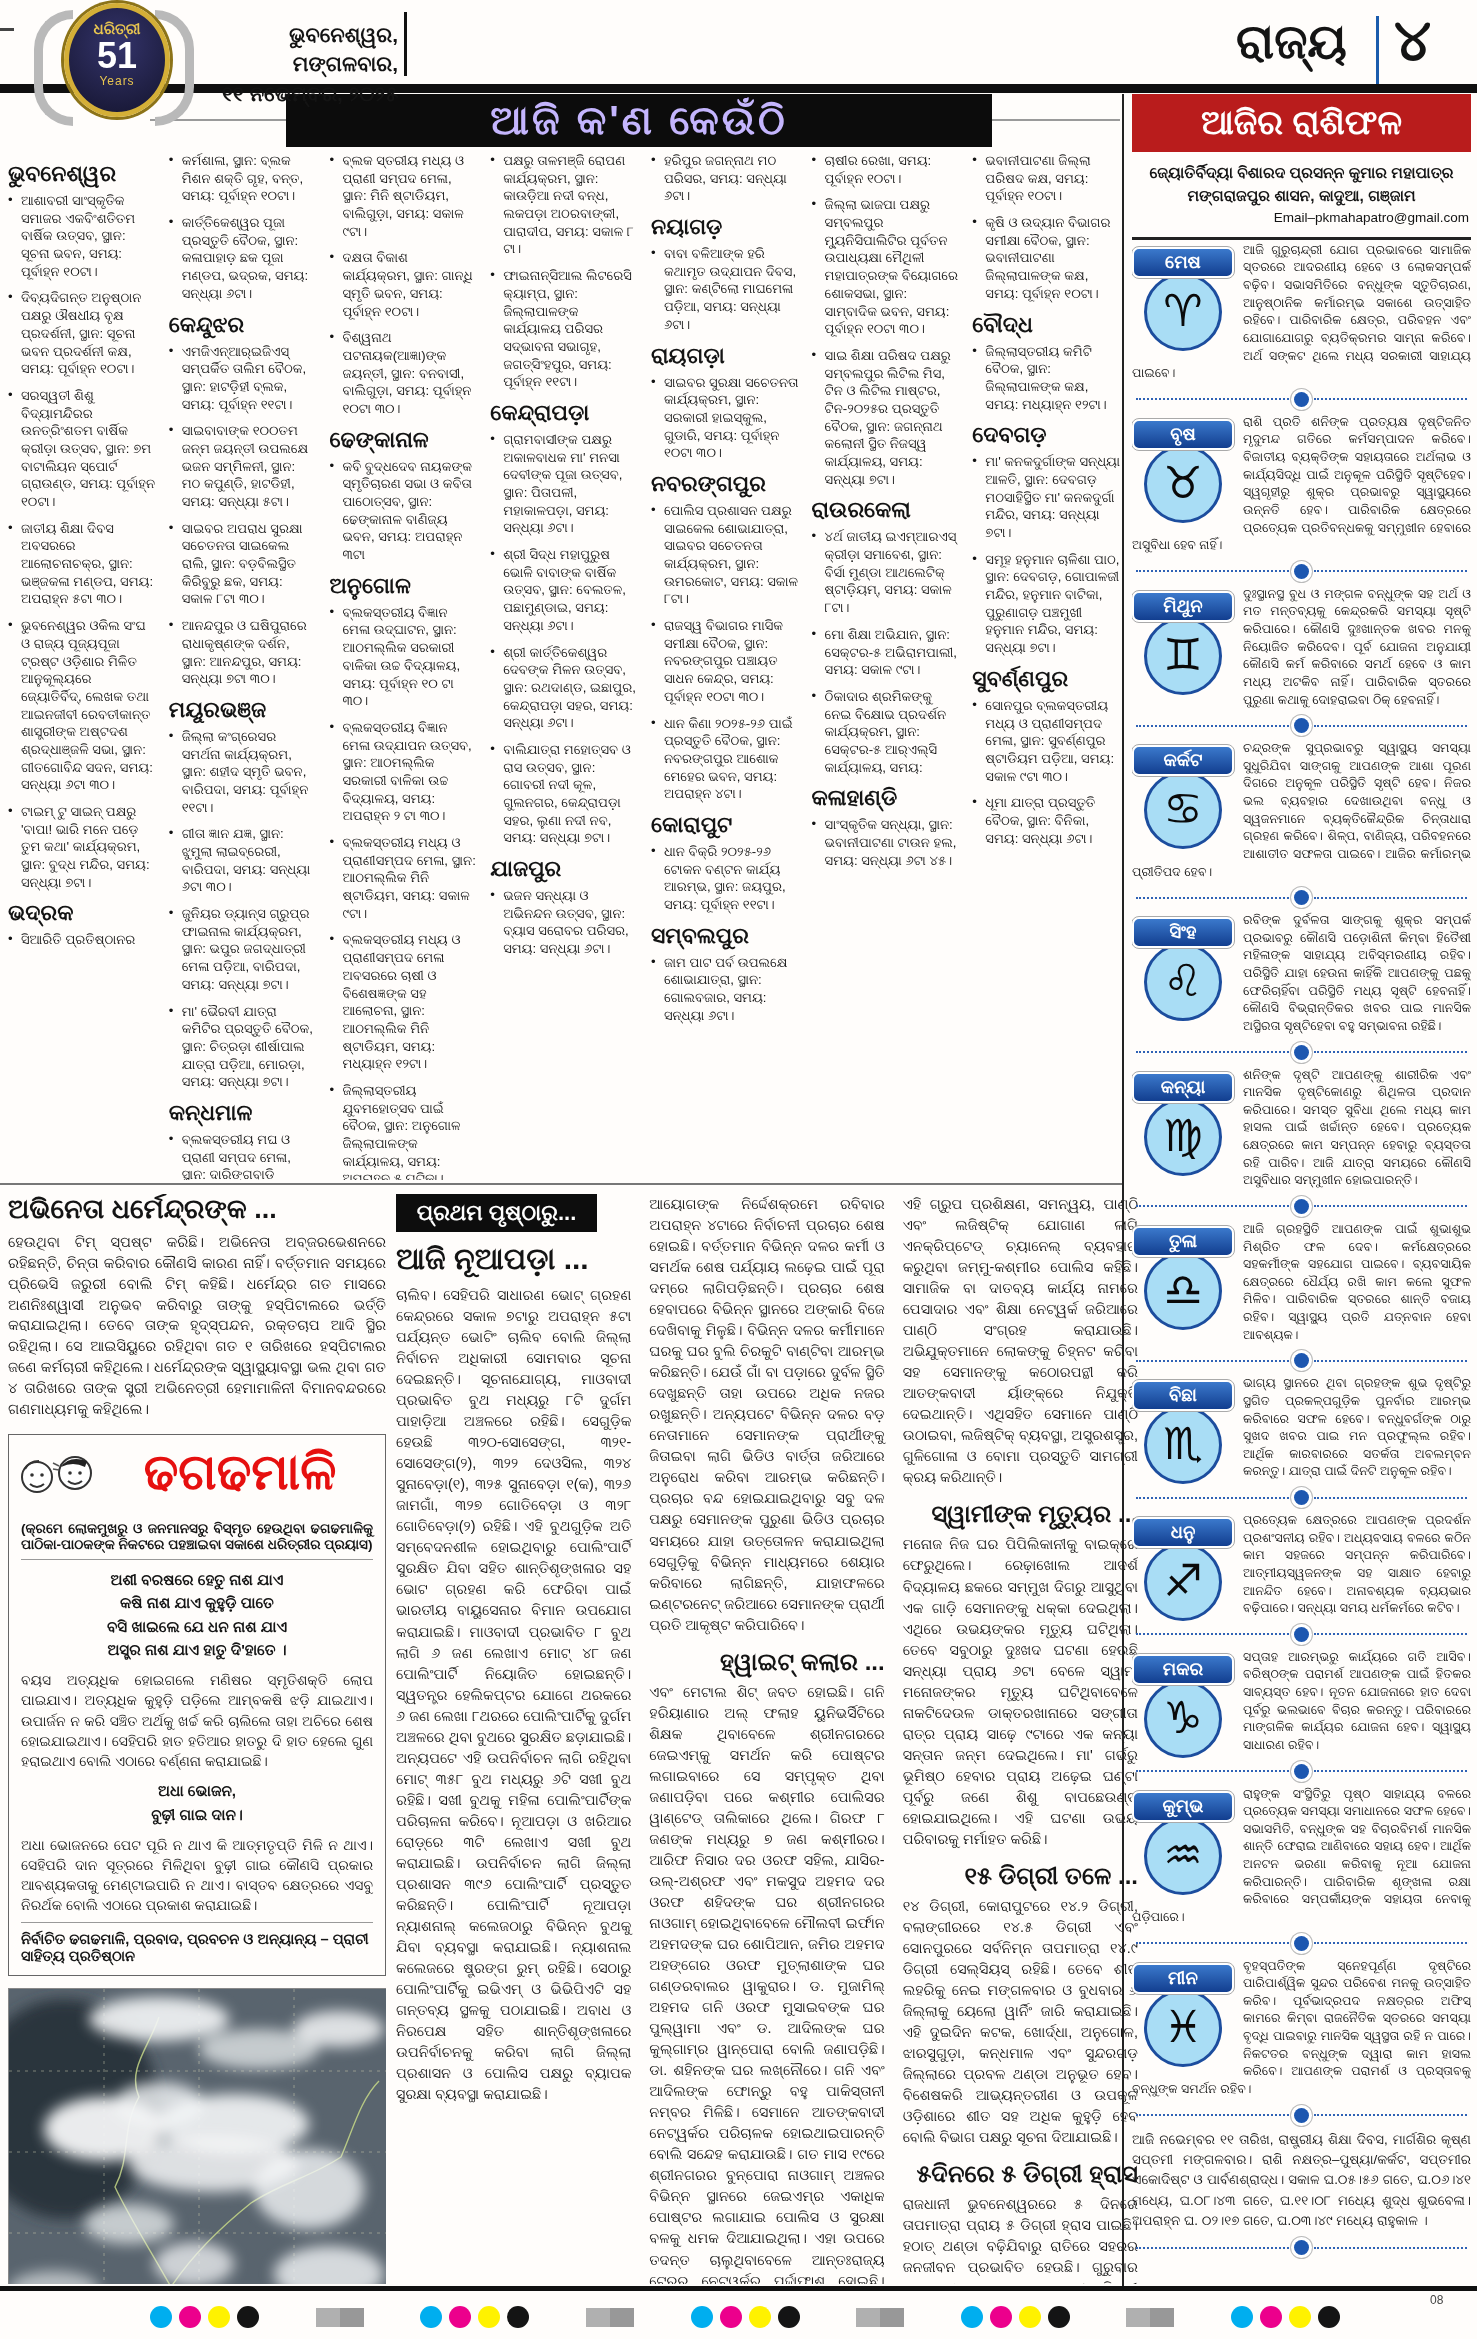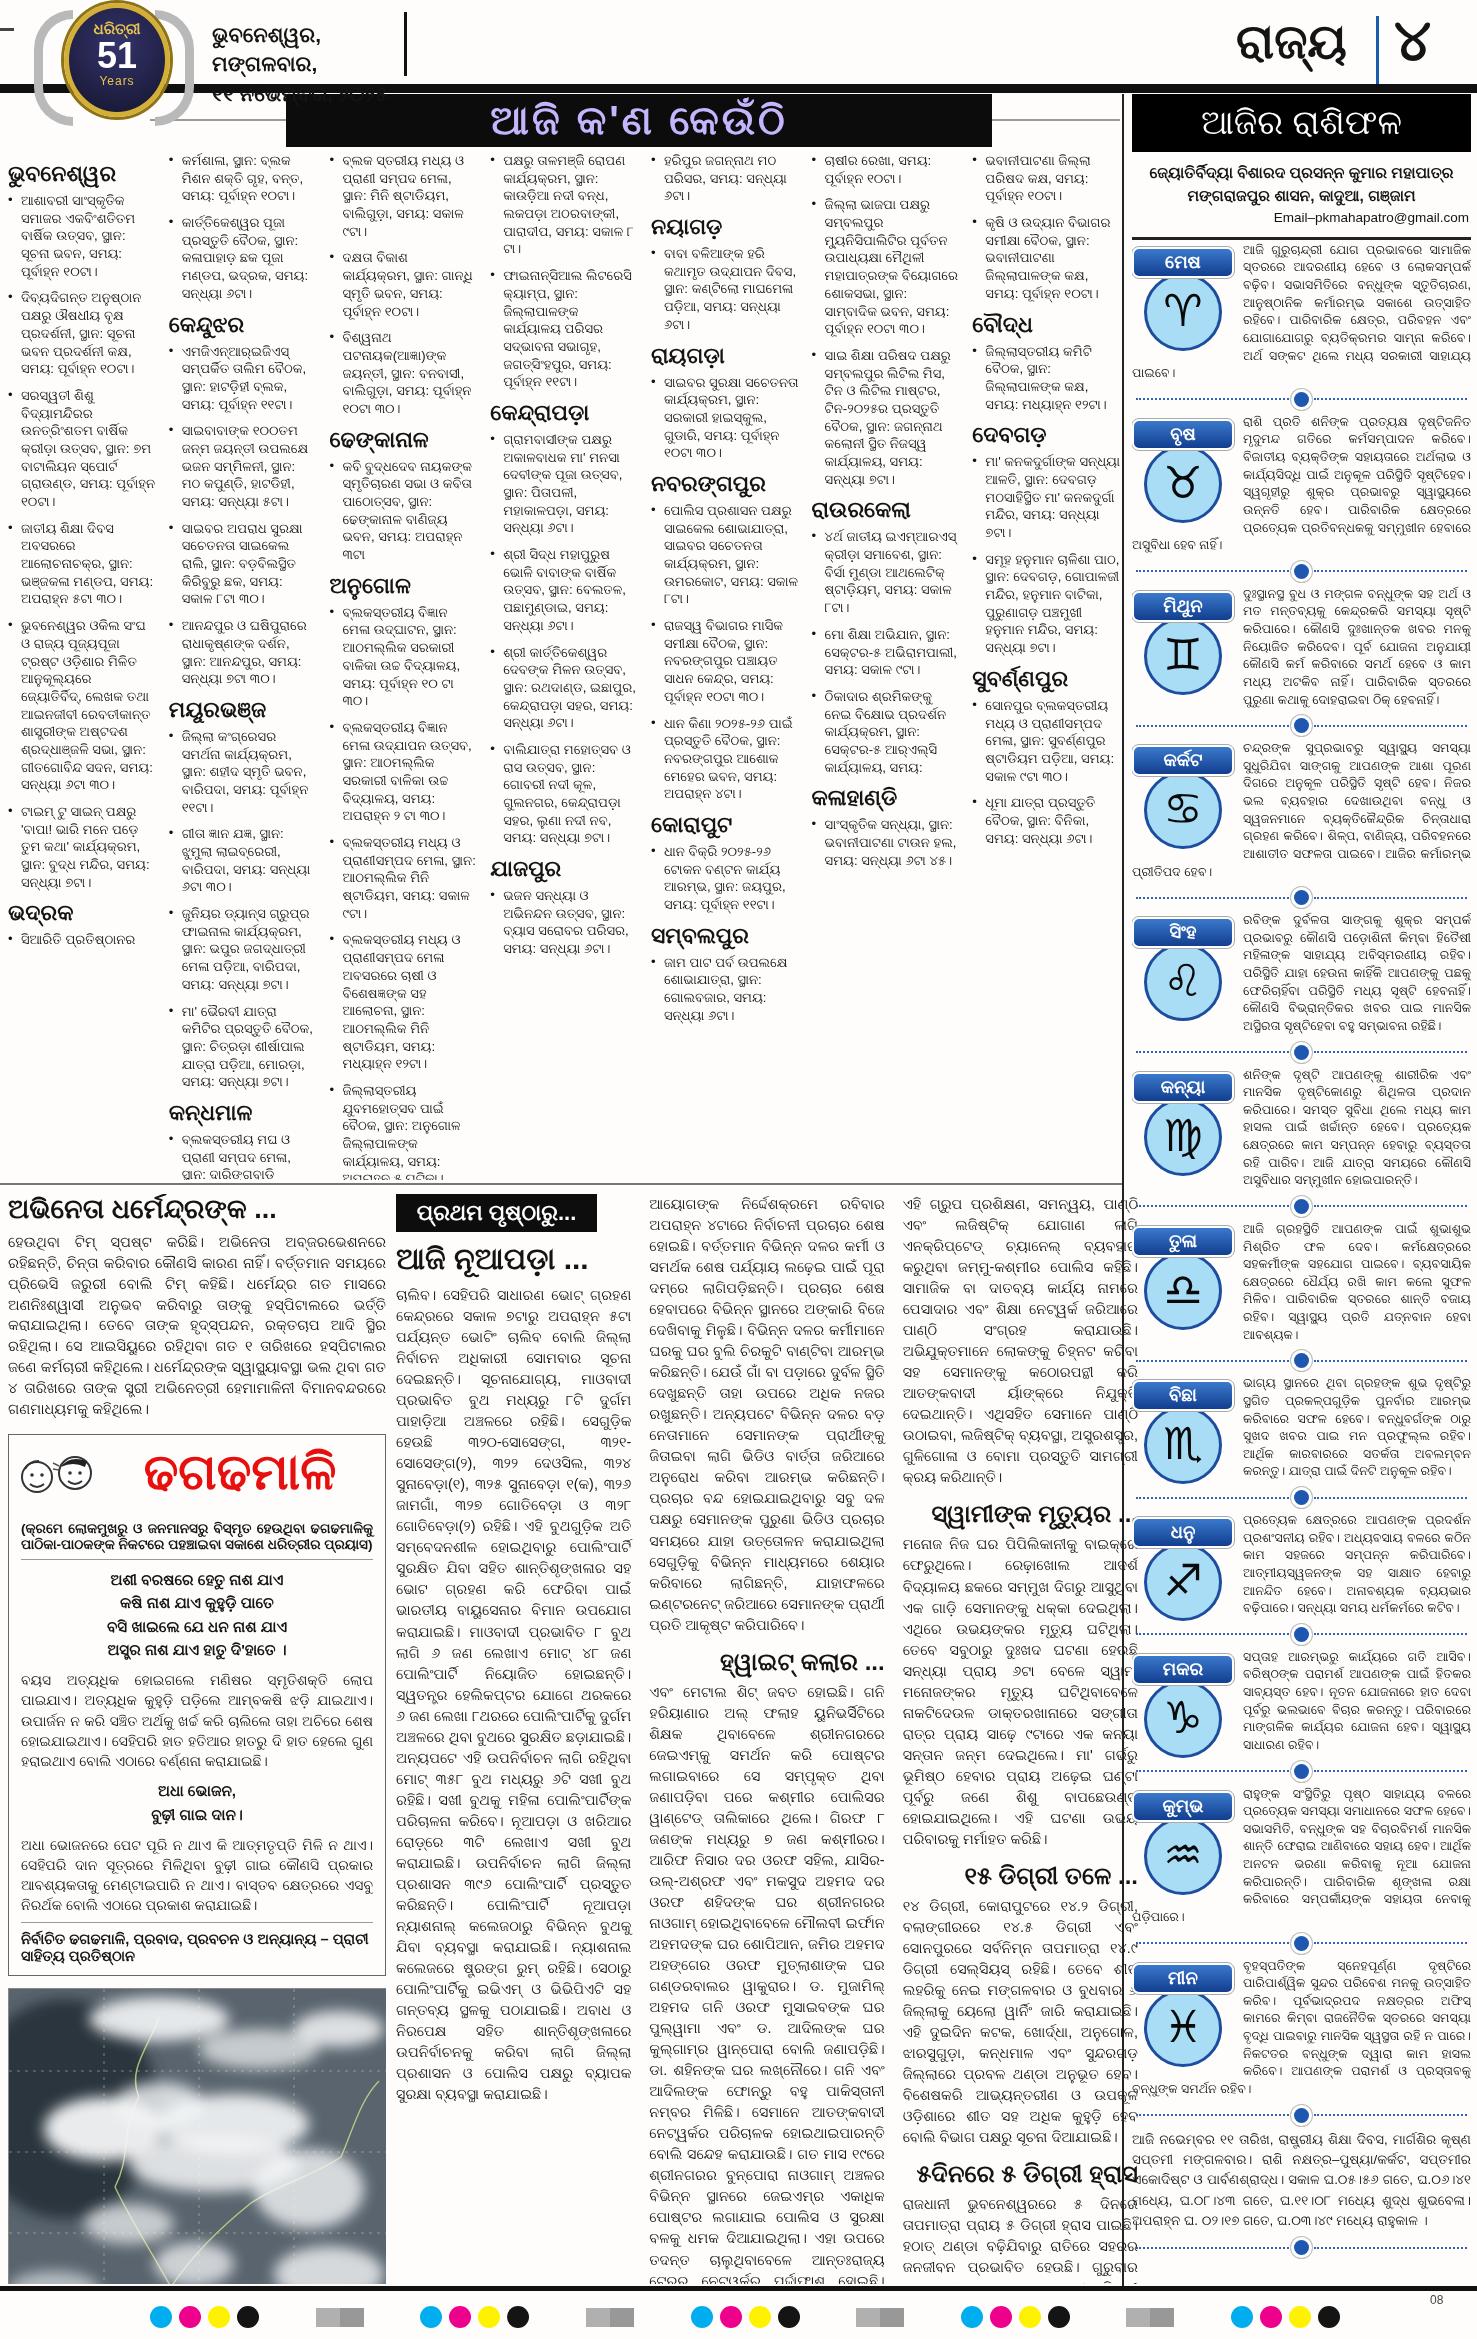--- a/index.html
+++ b/index.html
@@ -9,21 +9,21 @@
   .logo{position:absolute;left:28px;top:2px;width:172px;height:114px;z-index:6;}
   .logo-bracket{position:absolute;top:8px;width:30px;height:98px;border:9px solid #b9b9b9;}
   .logo-bracket.left{left:6px;border-right:none;border-radius:60px 0 0 60px;}
   .logo-bracket.right{right:6px;border-left:none;border-radius:0 60px 60px 0;}
   .logo-oval{position:absolute;left:36px;top:1px;width:96px;height:104px;border-radius:50%;
              background:radial-gradient(circle at 50% 35%,#34346b,#14142e);
              border:5px solid #d4af37;box-shadow:0 0 0 3px #8c7318;text-align:center;z-index:2;}
   .logo-odia{display:block;color:#e8c550;font-weight:bold;font-size:15px;margin-top:12px;}
   .logo-51{display:block;color:#fff;font-weight:800;font-size:36px;line-height:1;}
   .logo-years{display:block;color:#e8c550;font-size:12px;letter-spacing:1px;}
-  .dateline{position:absolute;left:212px;top:20px;width:186px;text-align:left;
+  .dateline{position:absolute;left:212px;top:20px;width:186px;text-align:right;
             font-size:21px;font-weight:bold;line-height:1.4;z-index:5;}
   .dateline-rule{position:absolute;left:404px;top:12px;width:2.5px;height:64px;background:#111;}
   .section-name{position:absolute;left:1236px;top:14px;font-size:48px;font-weight:800;}
   .page-no-rule{position:absolute;left:1376px;top:16px;width:3px;height:70px;background:#1b5cad;}
   .page-no{position:absolute;left:1394px;top:6px;font-size:58px;font-weight:800;}
   .header-bar{position:absolute;left:0;top:84px;width:1477px;height:9px;background:#101010;}
   .corner-tick{position:absolute;left:0;top:28px;width:14px;height:3px;background:#444;}
   
   .banner-line{position:absolute;left:150px;top:119px;width:970px;height:2px;background:#9a9a9a;z-index:2;}
   .banner{position:absolute;left:286px;top:94px;width:706px;height:53px;background:#0c0c0c;color:#c4b5fd;
@@ -55,21 +55,21 @@
   .mid-col{position:absolute;left:396px;top:1194px;width:742px;height:1090px;overflow:hidden;display:flex;gap:18px;}
   .mcol{flex:1;min-width:0;}
   .banner2{background:#0d0d0d;color:#fff;font-weight:800;font-size:22px;text-align:center;
            padding:6px 4px;width:82%;margin:0 0 10px;}
   .mcol h2{font-size:30px;font-weight:800;margin:0 0 8px;}
   .mcol h4{font-size:24px;font-weight:800;margin:12px 0 6px;text-align:right;}
   .mcol p{font-size:14.4px;line-height:1.46;text-align:justify;margin:0 0 6px;}
   
   .v-rule{position:absolute;left:1122px;top:94px;width:2px;height:2192px;background:#222;}
   .rail{position:absolute;left:1132px;top:94px;width:339px;height:2190px;overflow:hidden;}
-  .rail-title{background:#000000;color:#fff;text-align:center;font-size:34px;font-weight:400;padding:9px 0;}
+  .rail-title{background:#b91c1c;color:#fff;text-align:center;font-size:34px;font-weight:700;padding:9px 0;}
   .rail-byline{text-align:center;font-size:15.5px;font-weight:bold;margin-top:9px;line-height:1.5;}
   .rail-email{font-weight:normal;font-size:13.5px;text-align:right;padding-right:2px;}
   .rail-rule{border-top:3px solid #222;margin:9px 0 2px;}
   .sign{margin-top:2px;}
   .shead{float:left;width:102px;margin:5px 9px 2px 0;text-align:center;}
   .slabel{display:block;background:linear-gradient(180deg,#3b79cc,#123e8f);border:2px solid #fff;
           outline:1px solid #aaa;border-radius:7px;color:#fff;font-weight:800;font-size:18px;
           padding:3px 0;position:relative;z-index:2;}
   .sicon{width:72px;height:72px;margin:-5px auto 0;border-radius:50%;background:#a9ddf5;
          border:3px solid #1c4d9e;color:#0a0a0a;font-size:44px;line-height:70px;text-align:center;}

